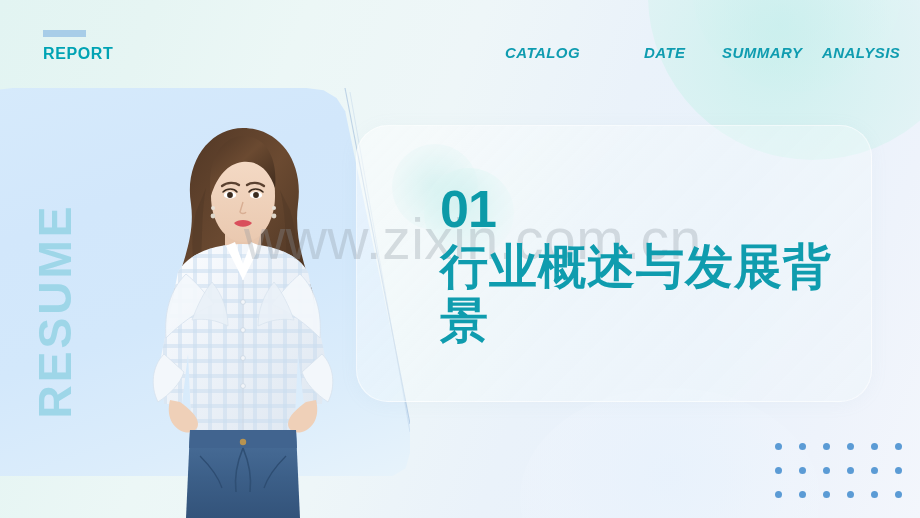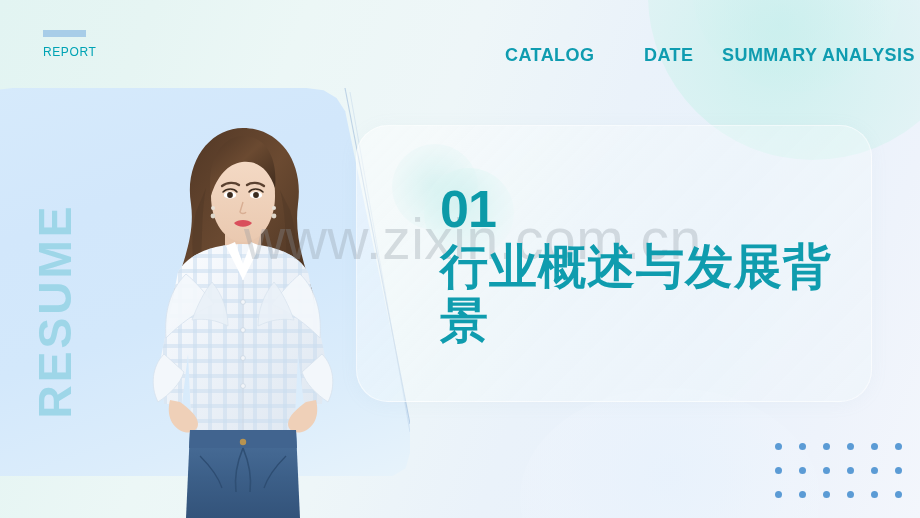--- a/index.html
+++ b/index.html
@@ -88,41 +88,42 @@
     position: absolute;
     left: 43px; top: 30px;
   }
   #brand-bar {
     width: 43px;
     height: 7px;
     background: #a8cde8;
     margin-bottom: 9px;
   }
   #brand-label {
-    font-size: 12px;
-    font-weight: normal;
+    font-size: 16px;
+    font-weight: bold;
     letter-spacing: 0.6px;
     color: #00a3b4;
     line-height: 1;
   }
   #nav {
     position: absolute;
     left: 505px; top: 44px;
     width: 400px;
     display: flex;
     align-items: flex-start;
   }
   .nav-item {
-    font-size: 18px;
+    font-size: 15px;
     font-weight: bold;
     letter-spacing: 0.45px;
     color: #0f9cb0;
     line-height: 1.25;
     white-space: normal;
     cursor: pointer;
+    font-style: italic;
   }
   #nav-catalog { width: 108px; }
   #nav-date    { width: 78px; padding-left: 31px; }
   #nav-analysis{ width: 100px; }
   #nav-summary { width: 76px; }
 
   
   #left-panel {
     position: absolute;
     left: -22px;

